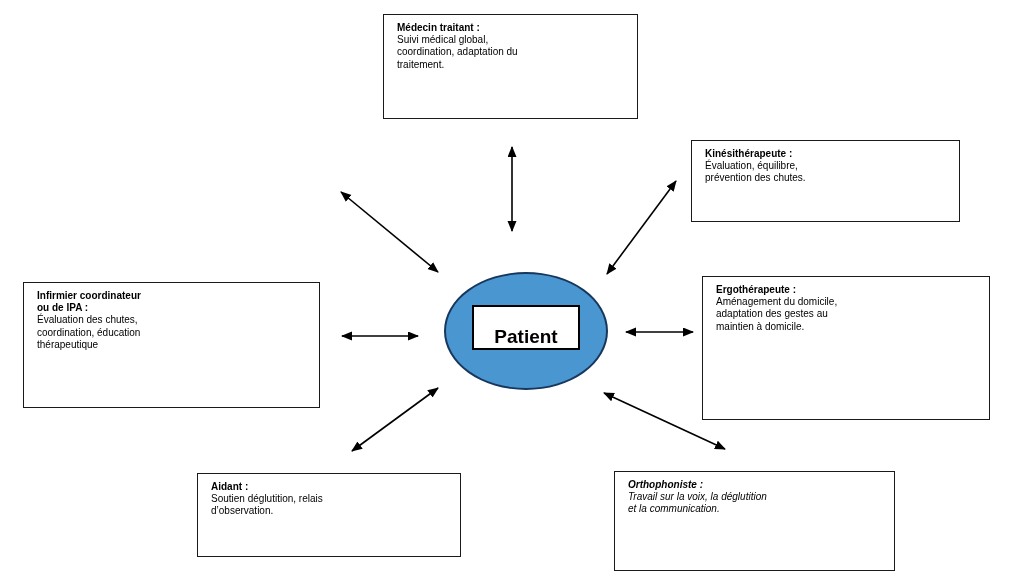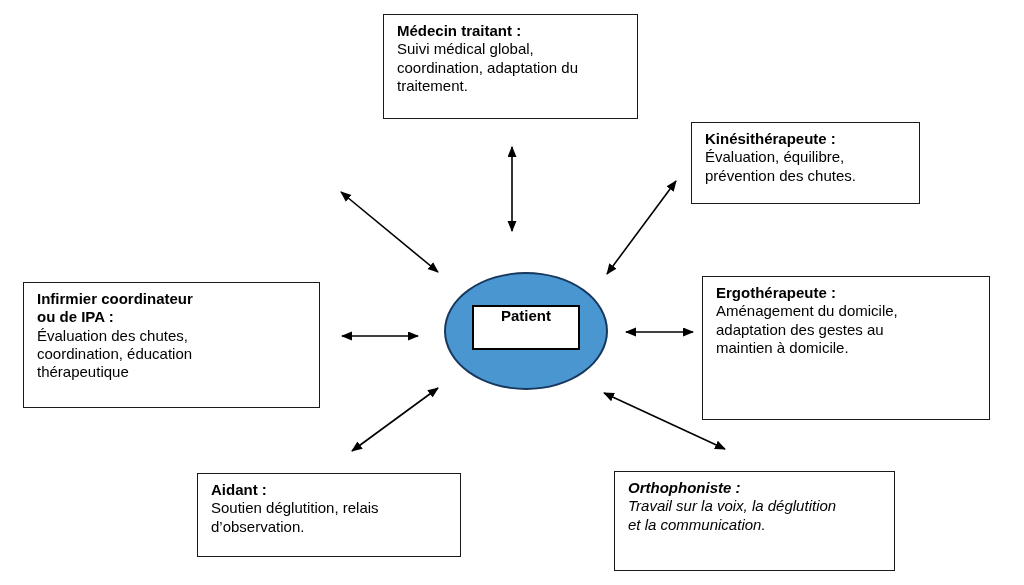--- a/index.html
+++ b/index.html
@@ -24,33 +24,33 @@
   .arrow-layer line {
     stroke: #000000;
     stroke-width: 1.6;
   }
   .node {
     position: absolute;
     box-sizing: border-box;
     background: #ffffff;
     border: 1.5px solid #1a1a1a;
     padding: 7px 13px;
-    font-size: 15px;
+    font-size: 10px;
     line-height: 1.22;
     color: #000000;
   }
   .node-title {
     font-weight: bold;
     white-space: pre-line;
   }
   .node-body {
     white-space: pre-line;
   }
   #n-medecin-traitant      { left: 383px; top: 14px;  width: 255px; height: 105px; }
-  #n-kinesitherapeute      { left: 691px; top: 122px; width: 229px; height: 82px;  }
+  #n-kinesitherapeute      { left: 691px; top: 140px; width: 269px; height: 82px;  }
   #n-ergotherapeute        { left: 702px; top: 276px; width: 288px; height: 144px; }
   #n-orthophoniste         { left: 614px; top: 471px; width: 281px; height: 100px; font-style: italic; }
   #n-aidant                { left: 197px; top: 473px; width: 264px; height: 84px;  }
   #n-infirmier-coordinateur{ left: 23px;  top: 282px; width: 297px; height: 126px; }
   #n-infirmier             { left: 83px;  top: 137px; width: 240px; height: 93px;  }
 
   .patient-ellipse {
     position: absolute;
     left: 444px;
     top: 272px;
@@ -66,23 +66,23 @@
   }
   .patient-label-box {
     position: relative;
     top: -4px;
     box-sizing: border-box;
     width: 108px;
     height: 45px;
     background: #ffffff;
     border: 2px solid #000000;
     display: flex;
-    align-items: flex-start;
+    align-items: flex-end;
     justify-content: center;
-    font-size: 15px;
+    font-size: 19px;
     font-weight: bold;
     color: #000000;
   }
 </style>
 </head>
 <body>
 
 <div class="canvas">
 
   <svg class="arrow-layer" viewBox="0 0 1024 585" xmlns="http://www.w3.org/2000/svg">

